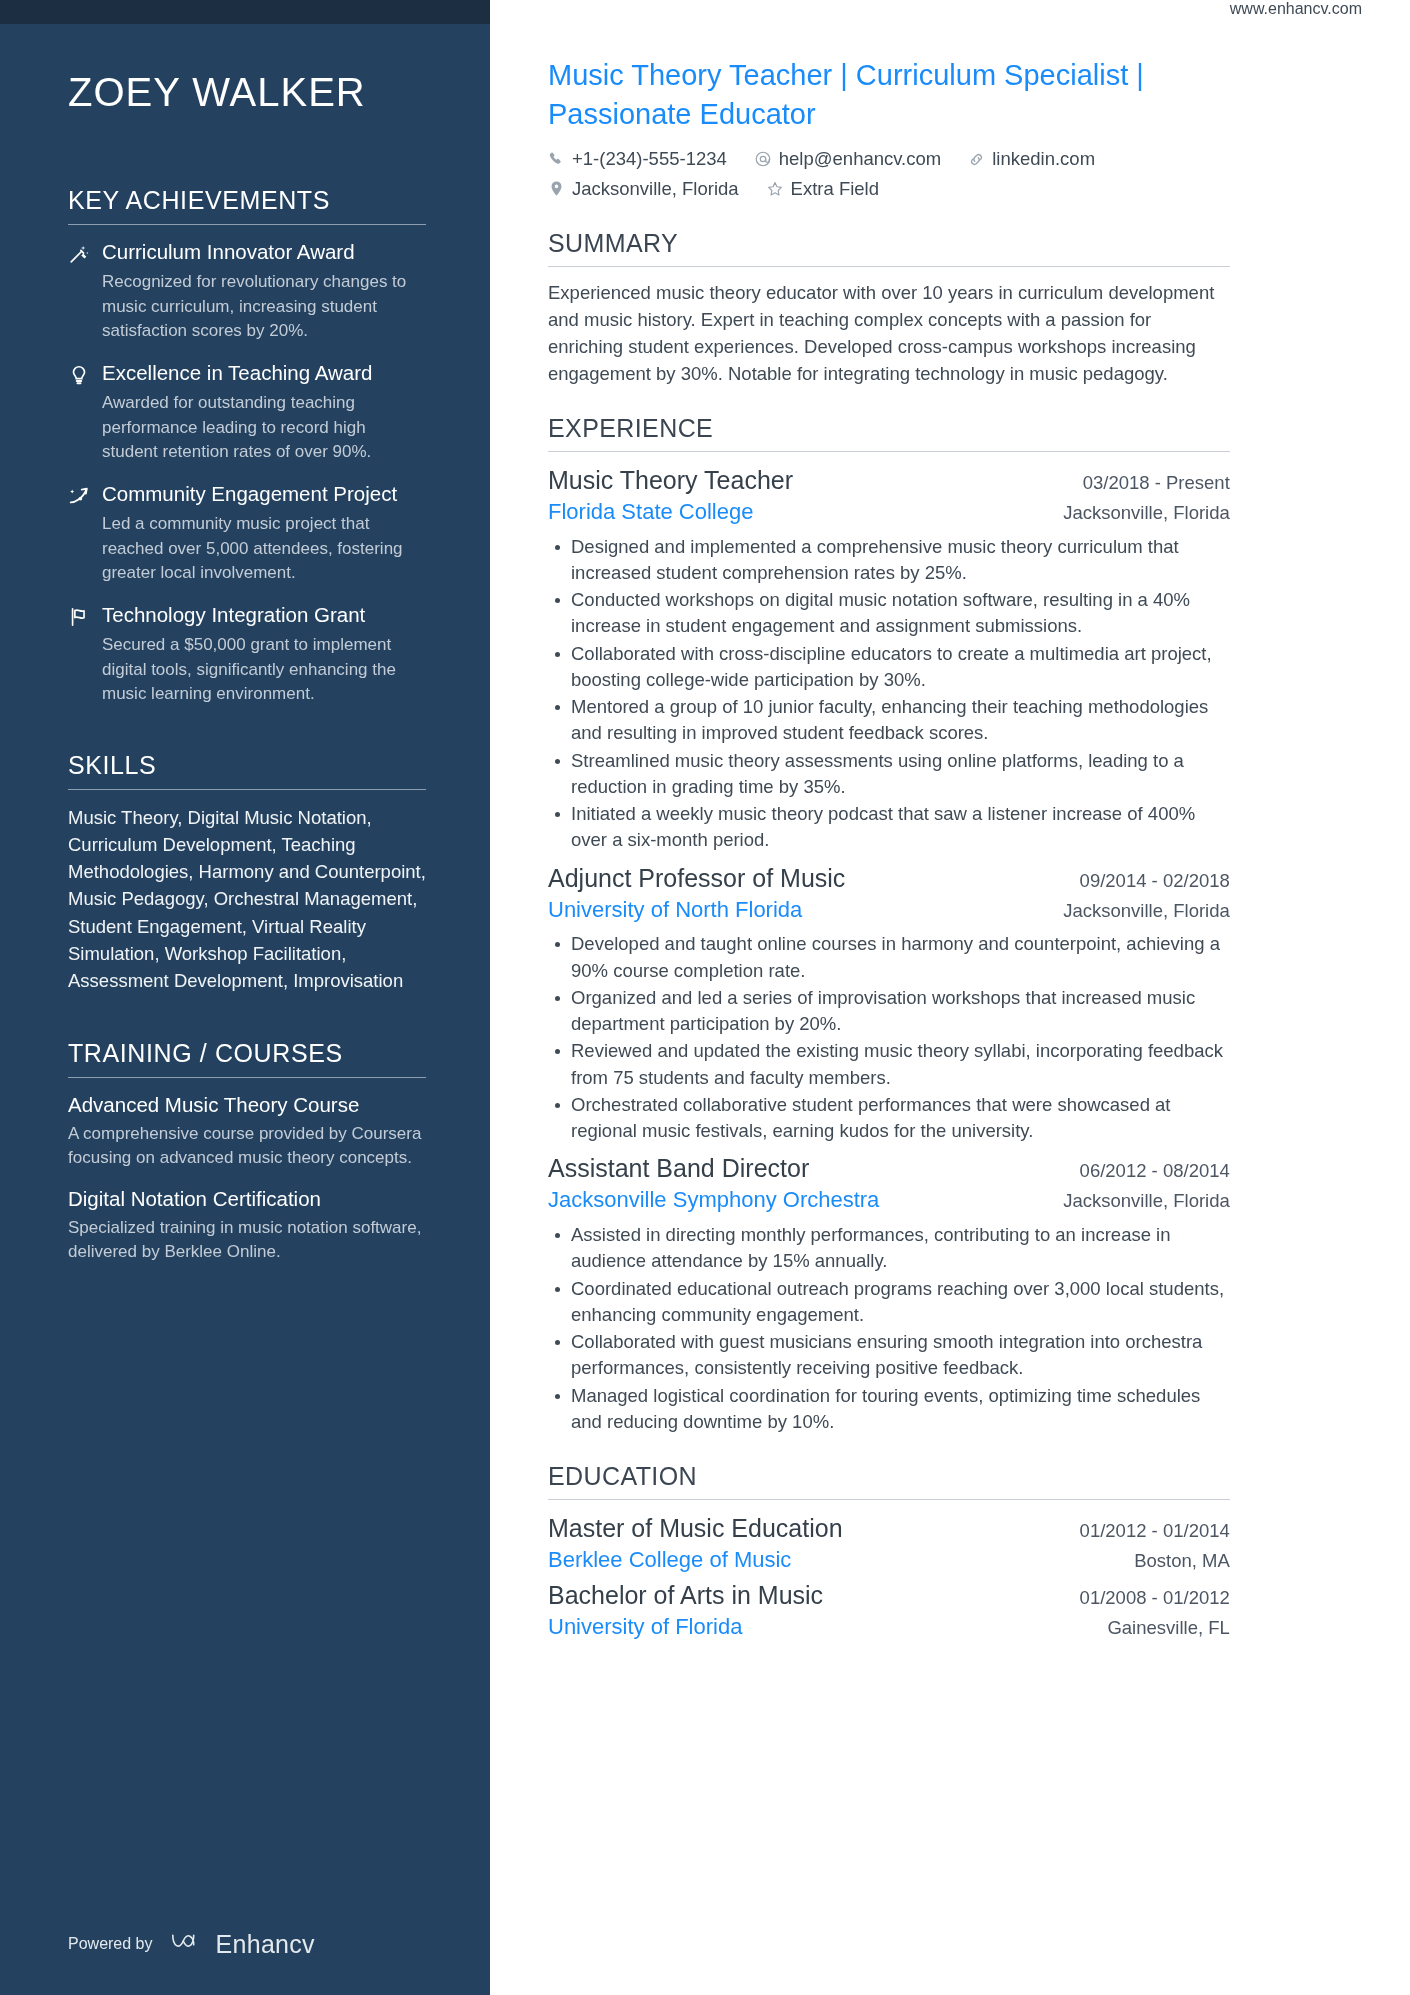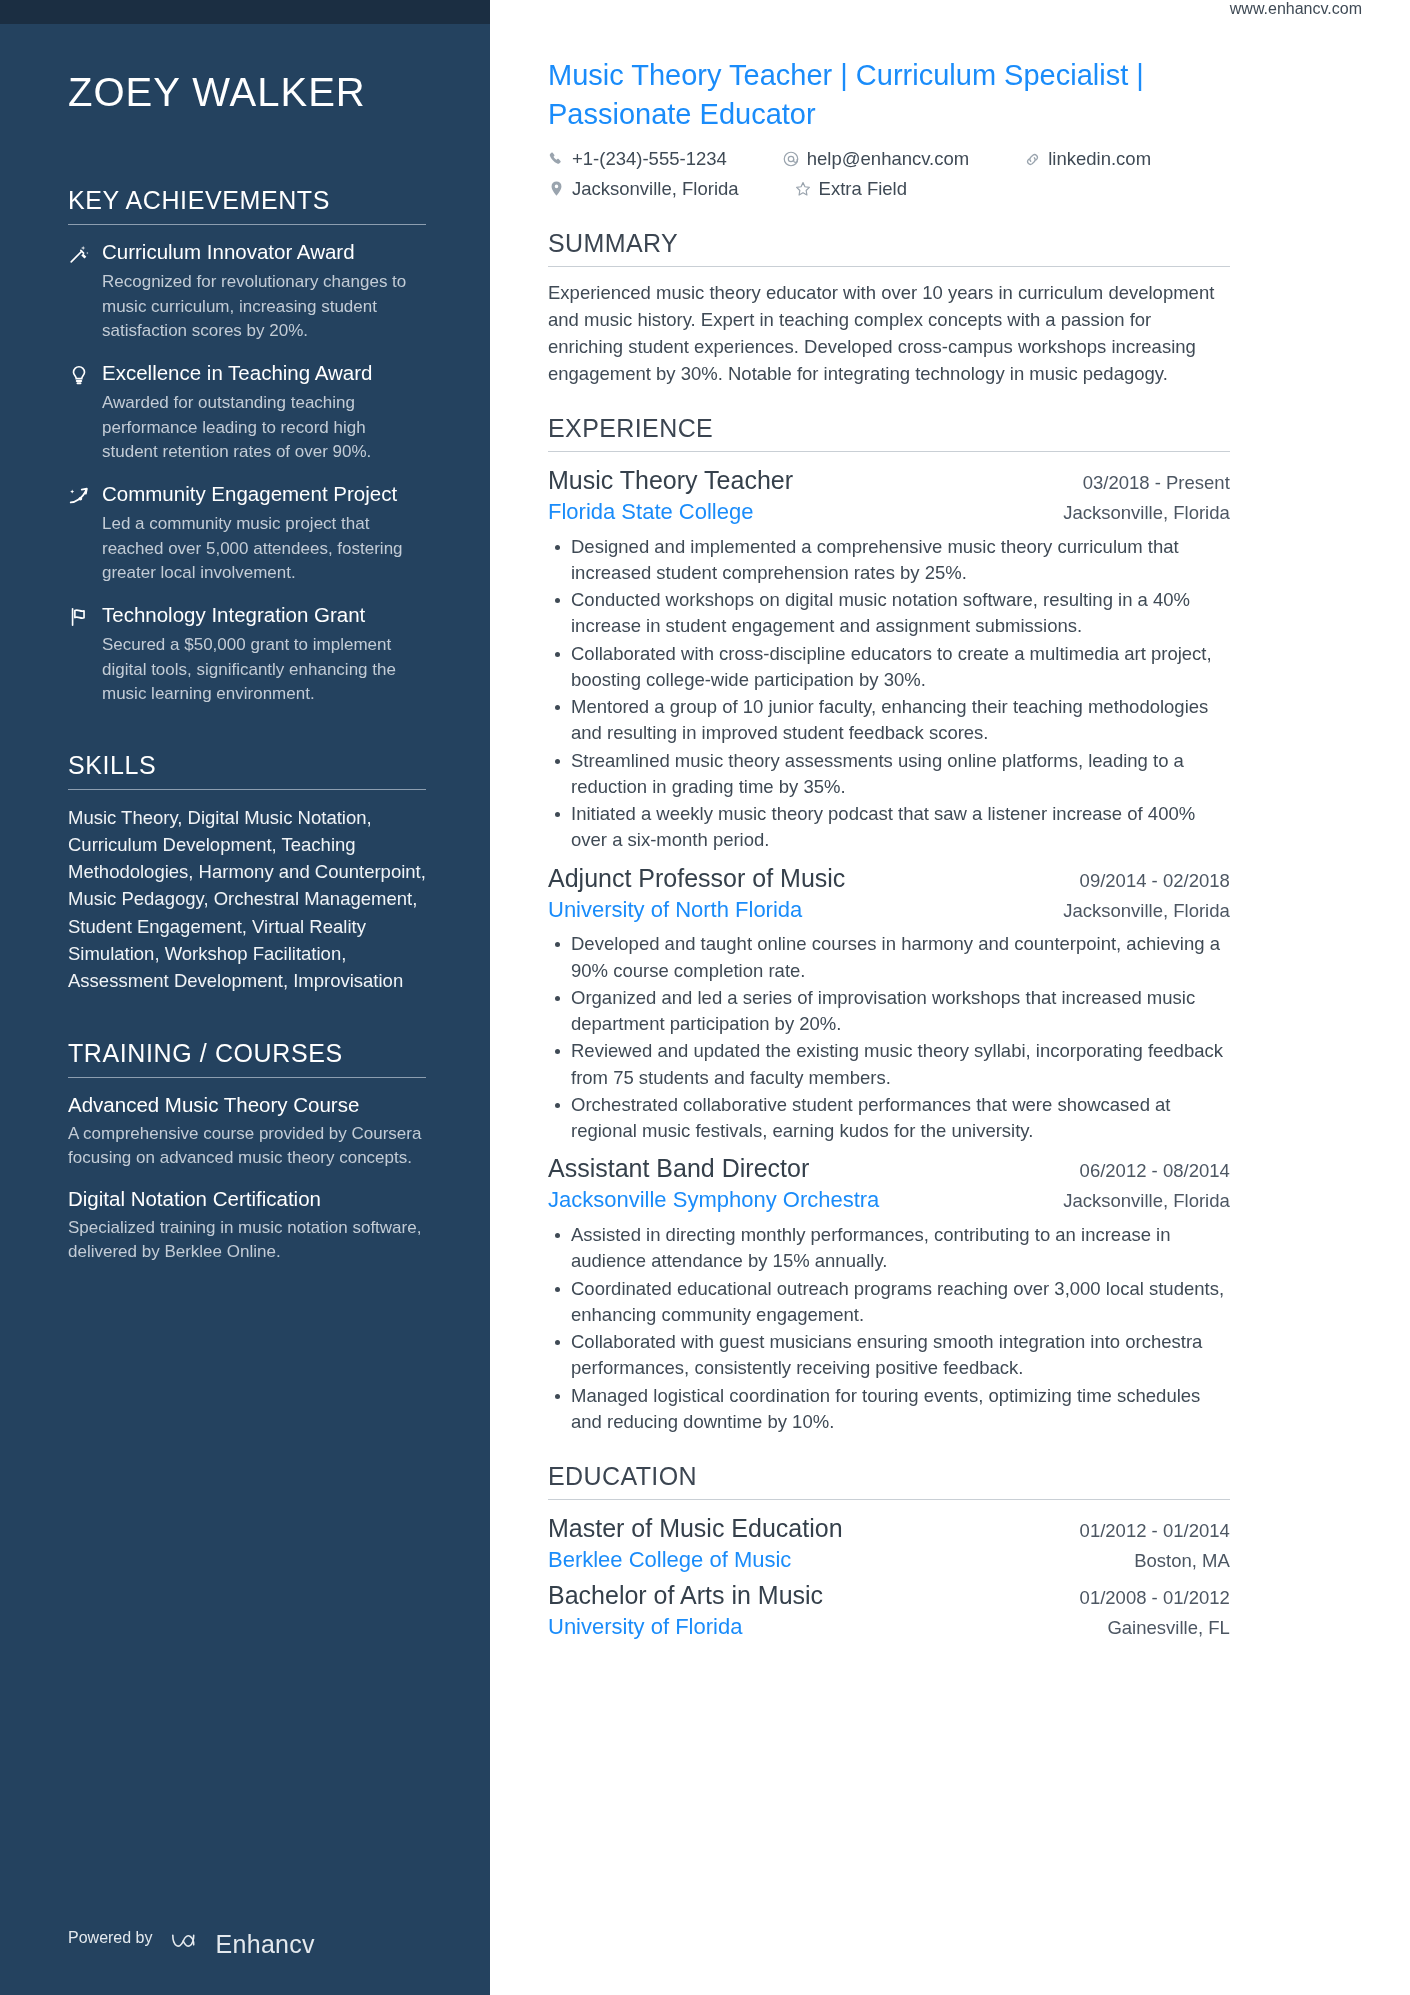--- a/index.html
+++ b/index.html
@@ -101,21 +101,21 @@
   .course-desc {
     color: #c3ccd6;
     font-size: 17px;
     line-height: 1.42;
     margin-top: 3px;
   }
 
   .sidebar-footer {
     padding: 0 68px 36px 68px;
     display: flex;
-    align-items: flex-start;
+    align-items: center;
     gap: 16px;
   }
   .powered-by {
     color: #e4e9ee;
     font-size: 16px;
   }
   .enhancv-logo {
     display: flex;
     align-items: center;
     gap: 9px;
@@ -142,21 +142,20 @@
     font-weight: 400;
     line-height: 1.33;
     margin-top: 56px;
   }
   .contact-rows { margin-top: 13px; }
   .contact-row {
     display: flex;
     align-items: center;
     flex-wrap: wrap;
     margin-bottom: 4px;
-    gap: 28px;
   }
   .contact-item {
     display: flex;
     align-items: center;
     gap: 7px;
     margin-right: 27px;
     color: #3f4a55;
     font-size: 18.5px;
     line-height: 1.4;
   }

